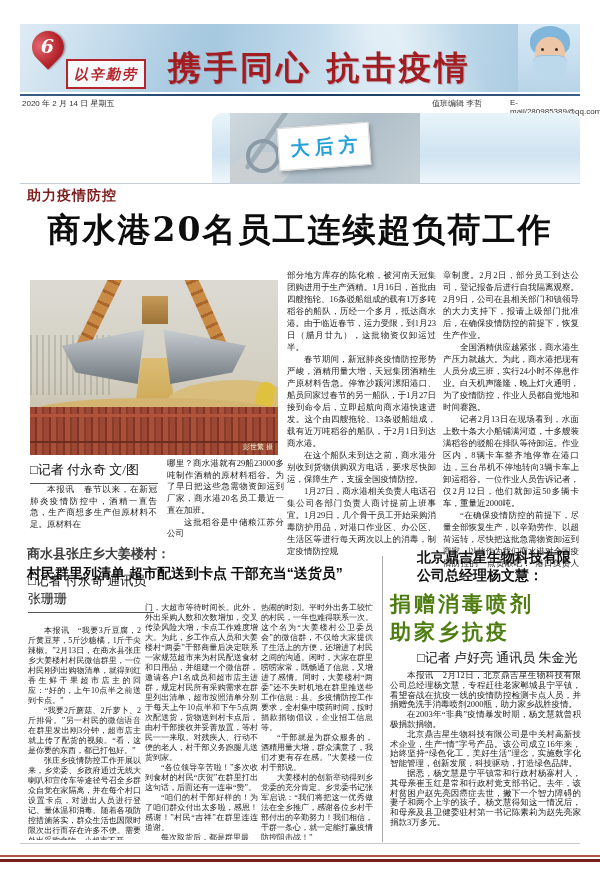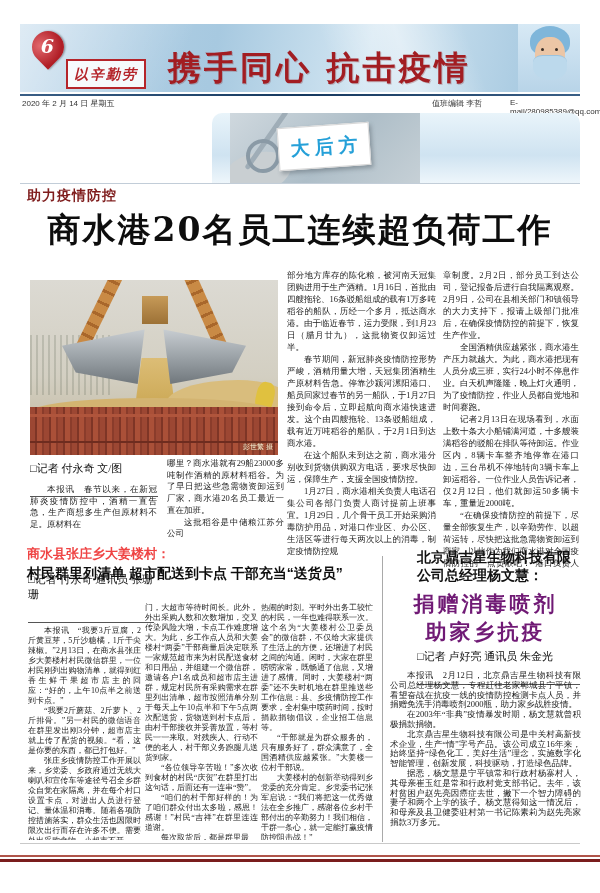--- a/index.html
+++ b/index.html
@@ -51,22 +51,22 @@
   .steth-hand{position:absolute;left:-8px;top:40px;width:70px;height:40px;background:#c9cfd2;border-radius:50%;transform:rotate(-15deg);}
   .tagcard{position:absolute;left:258px;top:12px;width:90px;height:41px;background:#fff;
        border:1px solid #d8d8d8;box-shadow:2px 3px 4px rgba(80,90,100,.45);transform:rotate(-4deg);
        display:flex;align-items:center;justify-content:center;}
   .tagcard span{color:#25a0d8;font-size:19px;font-weight:bold;letter-spacing:5px;padding-left:5px;}
 
   
   .kicker-main{position:absolute;left:27px;top:187px;font-size:14px;font-weight:bold;color:#7f1d1d;letter-spacing:1px;}
   .headline-main{position:absolute;left:20px;top:208px;width:560px;text-align:center;
        font-family:"DejaVu Serif",serif;font-weight:bold;font-size:33px;color:#0d0d0d;letter-spacing:2px;white-space:nowrap;}
-  .byline{position:absolute;font-size:11px;color:#111;font-family:"Liberation Serif",serif;
-       border-bottom:1.5px solid #555;padding-bottom:20px;}
+  .byline{position:absolute;font-size:13px;color:#111;font-family:"Liberation Serif",serif;
+       border-bottom:1.5px solid #555;padding-bottom:4px;}
 
   
   .photo{position:absolute;left:30px;top:280px;width:248px;height:175px;overflow:hidden;
        background:linear-gradient(180deg,#dcdad3 0%,#d3cfc2 55%,#c9c2ae 78%);}
   .photo div{position:absolute;}
   .trees{left:0;top:55px;width:80px;height:60px;
        background:repeating-linear-gradient(90deg,rgba(118,124,108,.28) 0 2px,transparent 2px 6px);}
   .armL{left:62px;top:-14px;width:13px;height:95px;transform:rotate(26deg);
        background:repeating-linear-gradient(0deg,#c98a45 0 9px,#a9672b 9px 12px);}
   .armR{left:170px;top:-14px;width:13px;height:95px;transform:rotate(-24deg);
@@ -89,29 +89,29 @@
   
   .col{position:absolute;text-align:justify;color:#1c1c1c;font-family:"Liberation Serif",serif;overflow:hidden;}
   .col p{margin:0;text-indent:2em;}
   .col p.cont{text-indent:0;}
   .c-main{font-size:8.5px;line-height:12px;}
   .c-under{font-size:8.5px;line-height:11.7px;}
   .c-vill{font-size:8px;line-height:10px;}
   .c-don{font-size:8.5px;line-height:9.8px;}
 
   
-  .kicker-vill{position:absolute;left:27px;top:545px;font-size:13px;font-weight:bold;color:#ef4444;}
+  .kicker-vill{position:absolute;left:27px;top:545px;font-size:13px;font-weight:bold;color:#404040;}
   .headline-vill{position:absolute;left:27px;top:565px;width:354px;font-size:14px;font-weight:bold;
        color:#0d0d0d;white-space:nowrap;letter-spacing:0;}
 
   
   .vdivider{position:absolute;left:382px;top:556px;width:1px;height:286px;background:#a9a9a9;}
   .kicker-don{position:absolute;left:417px;font-size:14px;font-weight:bold;color:#111;white-space:nowrap;}
-  .headline-don{position:absolute;left:390px;width:191px;text-align:center;font-size:21px;
-       font-weight:bold;color:#701a75;letter-spacing:3px;}
+  .headline-don{position:absolute;left:390px;width:191px;text-align:left;font-size:21px;
+       font-weight:bold;color:#4d7c0f;letter-spacing:3px;}
 
   
   .gray-rule{position:absolute;left:20px;top:843px;width:560px;height:1px;background:#c9c9c9;}
   .red-rule-thin{position:absolute;left:0;top:855px;width:600px;height:2px;background:#b0544a;}
   .red-rule-thick{position:absolute;left:0;top:859px;width:600px;height:3px;background:#7a1d1d;}
 </style>
 </head>
 <body>
 
 <div class="page">
@@ -202,21 +202,21 @@
     <p>张庄乡疫情防控工作开展以来，乡党委、乡政府通过无线大喇叭和宣传车等途径号召全乡群众自觉在家隔离，并在每个村口设置卡点，对进出人员进行登记、量体温和消毒。随着各项防控措施落实，群众生活也因限时限次出行而存在许多不便。需要外出采购食物，小超市不开</p>
   </div>
   <div class="col c-vill" style="left:145px;top:603px;width:113px;height:237px;">
     <p class="cont">门，大超市等待时间长。此外，外出采购人数和次数增加，交叉传染风险大增，卡点工作难度增大。为此，乡工作点人员和大姜楼村“两委”干部商量后决定联系一家规范超市来为村民配送食材和日用品，并组建一个微信群，邀请各户1名成员和超市店主进群，规定村民所有采购需求在群里列出清单，超市按照清单分别于每天上午10点半和下午5点两次配送货，货物送到村卡点后，由村干部接收并妥善放置，等村民一一来取。对残疾人、行动不便的老人，村干部义务跑腿儿送货到家。</p>
     <p>“各位领导辛苦啦！”多次收到食材的村民“庆贺”在群里打出这句话，后面还有一连串“赞”。</p>
     <p>“咱们的村干部好样的！为了咱们群众付出太多啦，感恩！感谢！”村民“吉祥”在群里连连道谢。</p>
     <p>每次取货后，都是群里最</p>
   </div>
   <div class="col c-vill" style="left:261px;top:603px;width:112px;height:237px;">
     <p class="cont">热闹的时刻。平时外出务工较忙的村民，一年也难得联系一次。这个名为“大姜楼村公卫委员会”的微信群，不仅给大家提供了生活上的方便，还增进了村民之间的沟通。闲时，大家在群里唠唠家常，既畅通了信息，又增进了感情。同时，大姜楼村“两委”还不失时机地在群里推送些工作信息：县、乡疫情防控工作要求，全村集中喷药时间，按时捐款捐物倡议，企业招工信息等。</p>
-    <p>“干部就是为群众服务的，只有服务好了，群众满意了，全国酒精供应越紧张。”大姜楼一位村干部说。</p>
+    <p>“干部就是为群众服务的，酒精用量大增，群众满意了，我们才更有存在感。”大姜楼一位村干部说。</p>
     <p>大姜楼村的创新举动得到乡党委的充分肯定。乡党委书记张军启说：“我们将把这一优秀做法在全乡推广，感谢各位乡村干部付出的辛勤努力！我们相信，干群一条心，就一定能打赢疫情防控阻击战！”</p>
   </div>
 
   <div class="vdivider"></div>
 
   <div class="kicker-don" style="top:549px;">北京鼎吉星生物科技有限</div>
   <div class="kicker-don" style="top:567px;">公司总经理杨文慧：</div>
   <div class="headline-don" style="top:590px;">捐赠消毒喷剂</div>
   <div class="headline-don" style="top:618px;">助家乡抗疫</div>
   <div class="byline" style="left:417px;top:649px;width:163px;">□记者 卢好亮 通讯员 朱金光</div>

